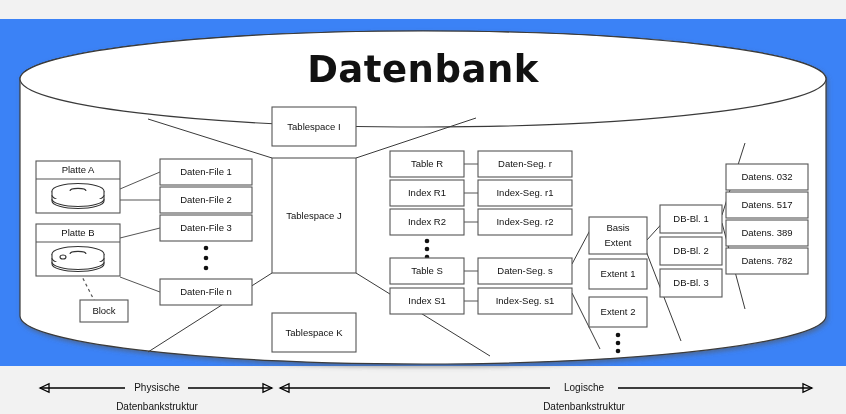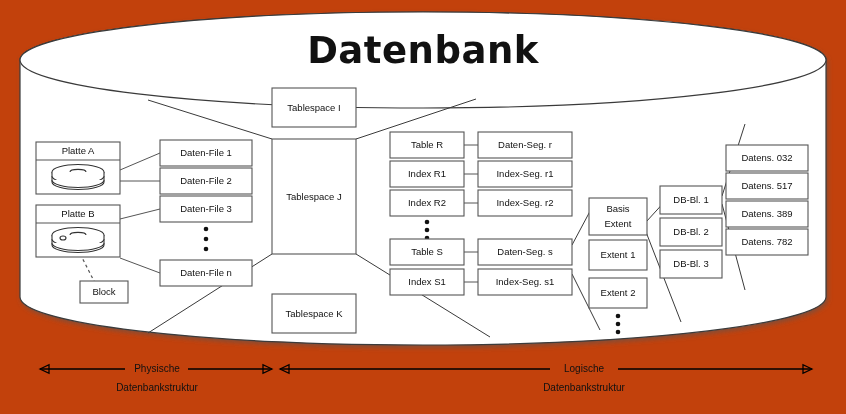--- a/index.html
+++ b/index.html
@@ -1,18 +1,18 @@
 <!DOCTYPE html>
 <html><head>
 <meta charset="utf-8">
 <style>
   html,body{margin:0;padding:0;background:#f2f2f2;}
   body{width:846px;height:414px;overflow:hidden;
        font-family:"Liberation Sans","DejaVu Sans",sans-serif;}
-  #stage{position:relative;width:846px;height:414px;background:#c2410c;}
+  #stage{position:relative;width:846px;height:347px;background:#3b82f6;margin-top:19px;}
   svg{display:block;position:absolute;top:0;left:0;}
   .bx{fill:#ffffff;stroke:#555555;stroke-width:1.1;}
   .cyl{fill:#ffffff;stroke:#3a3a3a;stroke-width:1.2;}
   .lnk{stroke:#3a3a3a;stroke-width:1;fill:none;}
   .lnk2{stroke:#555555;stroke-width:1;fill:none;}
   .dash{stroke:#555555;stroke-width:1.2;fill:none;stroke-dasharray:3 3;}
   .arw{stroke:#000000;stroke-width:1.3;fill:none;}
   .dot{fill:#111111;}
   .disk{fill:#ffffff;stroke:#333333;stroke-width:1.1;}
   text{fill:#111111;}

